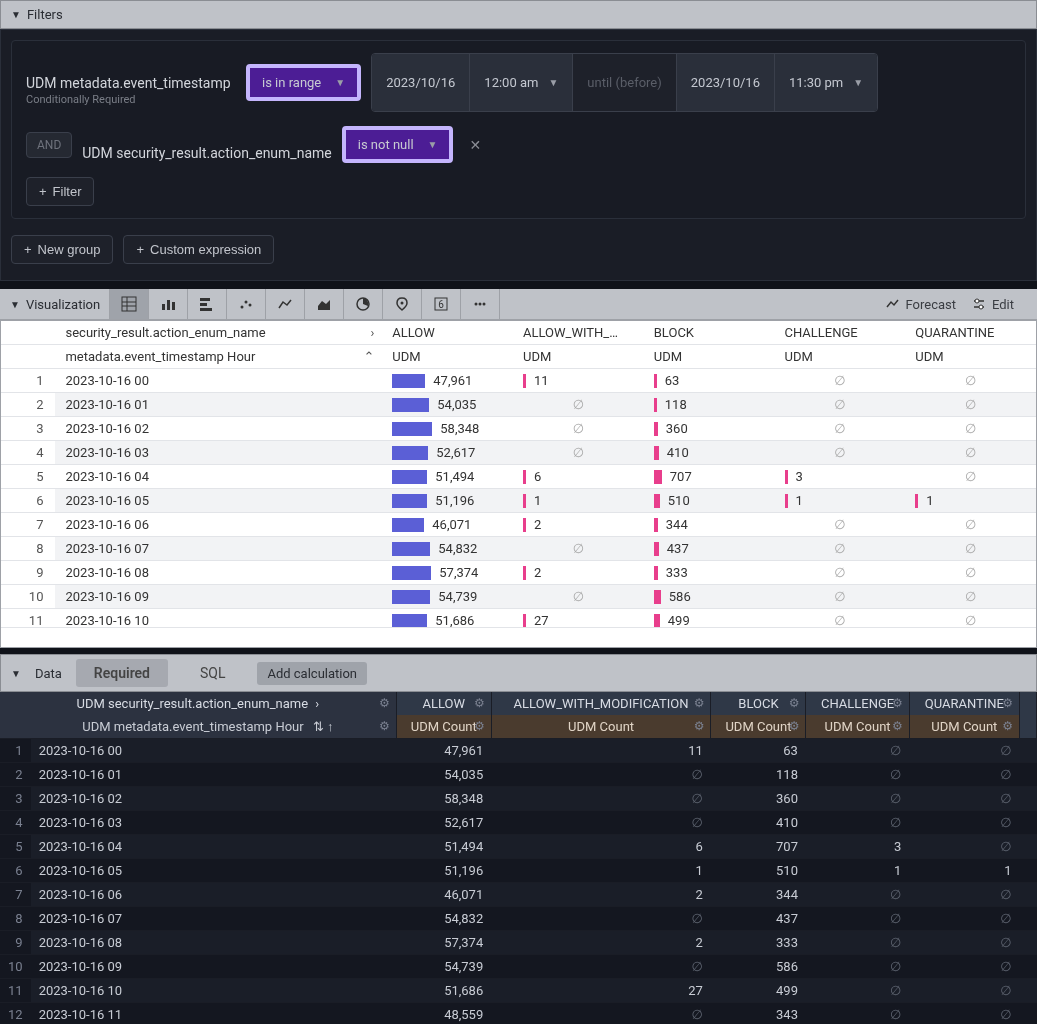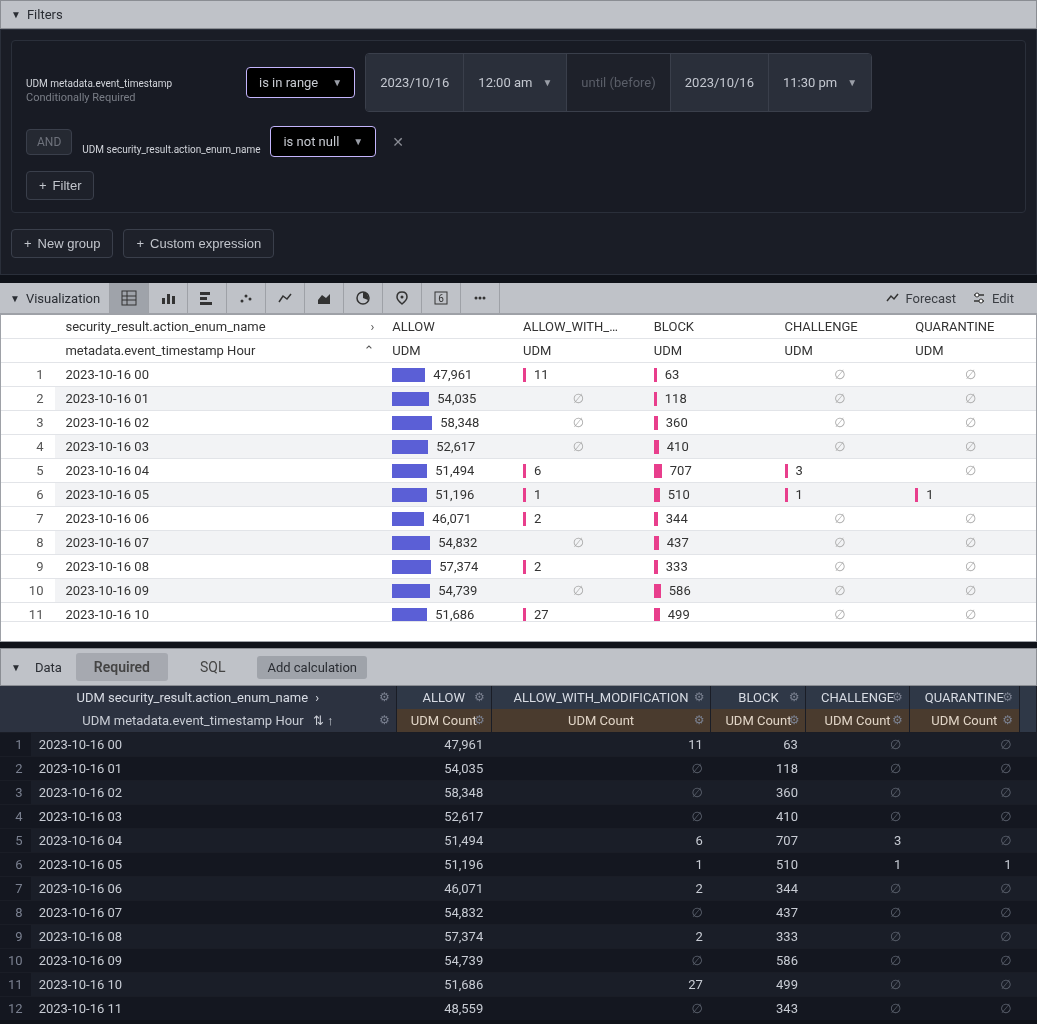--- a/index.html
+++ b/index.html
@@ -28,25 +28,25 @@
   margin-bottom: 8px;
 }
 .filter-group {
   background: #181b24;
   border: 1px solid #2a2f3a;
   padding: 12px 14px;
   border-radius: 4px;
 }
 .filter-row { display: flex; align-items: center; gap: 10px; margin-bottom: 14px; }
 .filter-label-block { min-width: 210px; }
-.filter-label { color: #d2d5db; font-size: 10px; margin-top: 16px; }
+.filter-label { color: #d2d5db; font-size: 14px; margin-top: 16px; }
 .filter-sub { color: #7a7e87; font-size: 11px; margin-top: 2px; }
 .select-pill {
-  background: #000000;
-  border: 1px solid #c4b5fd;
+  background: #4c1d95;
+  border: 4px solid #c4b5fd;
   padding: 7px 12px;
   border-radius: 4px;
   display: flex;
   align-items: center;
   gap: 14px;
   color: #c7cad1;
   font-size: 13px;
 }
 .date-group { display: flex; border: 1px solid #3a3f4b; border-radius: 4px; overflow: hidden; }
 .date-seg { background: #2a2f3a; padding: 21px 14px; border-right: 1px solid #3a3f4b; display: flex; align-items: center; gap: 10px; font-size: 13px; }

